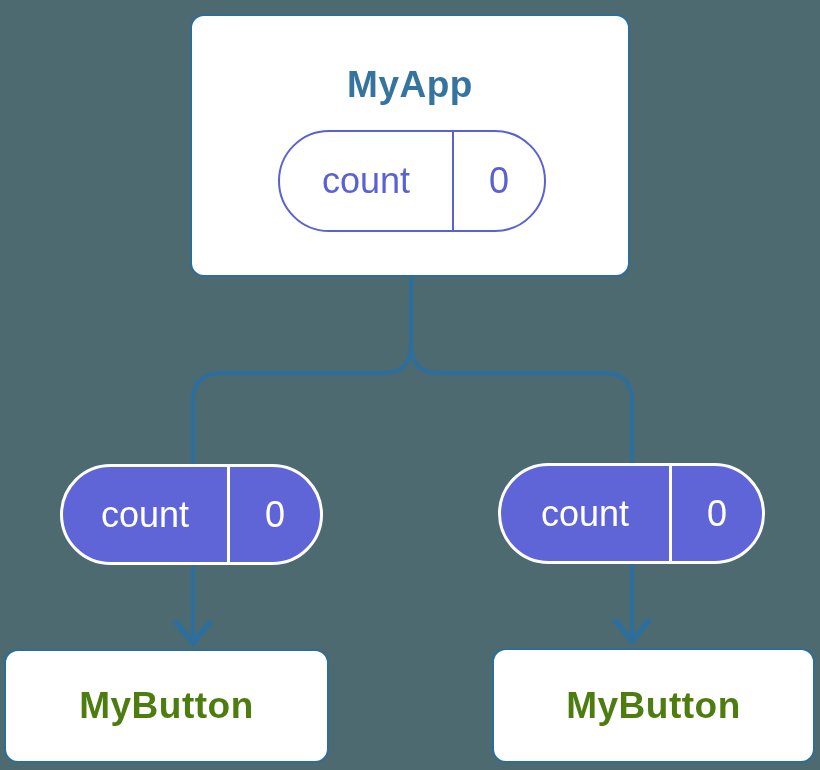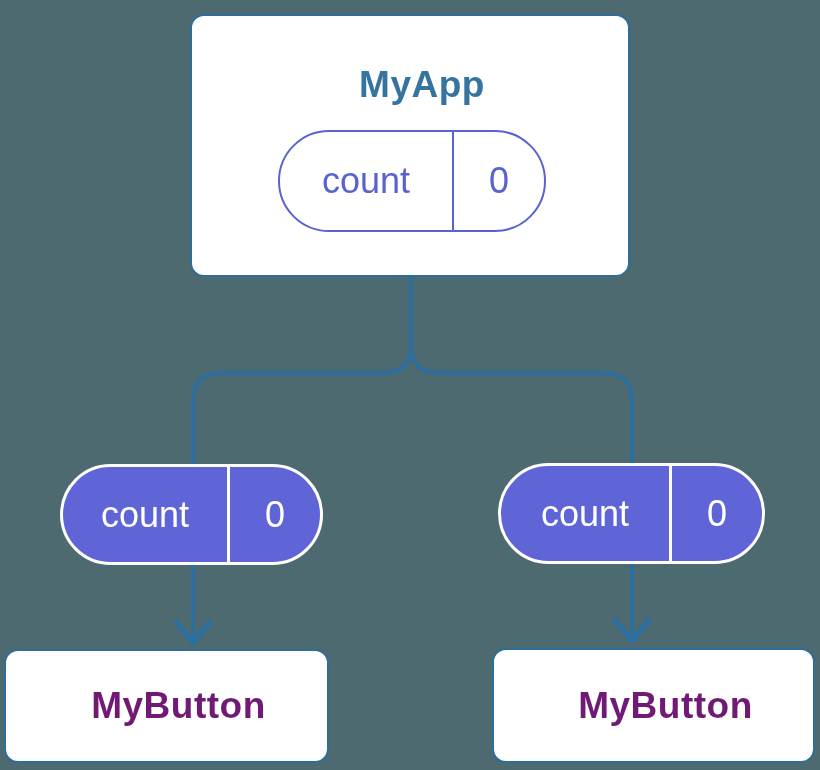--- a/index.html
+++ b/index.html
@@ -42,27 +42,26 @@
   .child-card-1{ left: 4px;   top: 649px; width: 325px; height: 114px; }
   .child-card-2{ left: 492px; top: 648px; width: 323px; height: 115px; }
   .card-title {
     position: absolute;
     left: 0; width: 100%;
     text-align: center;
     font-size: 37px;
     font-weight: 700;
     letter-spacing: 0.5px;
     color: #35749E;
-    padding-left: 12px;
   }
   .root-card .card-title { top: 44px; line-height: 50px; }
   .child-card-1 .card-title, .child-card-2 .card-title {
     top: 0; height: 100%;
     display: flex; align-items: center; justify-content: center;
-    color: #701a75;
+    color: #4d7c0f;
   }
   .pill {
     position: absolute;
     display: flex;
     box-sizing: border-box;
     border-radius: 999px;
     font-size: 36px;
   }
   .pill .pill-name {
     flex: 1;

